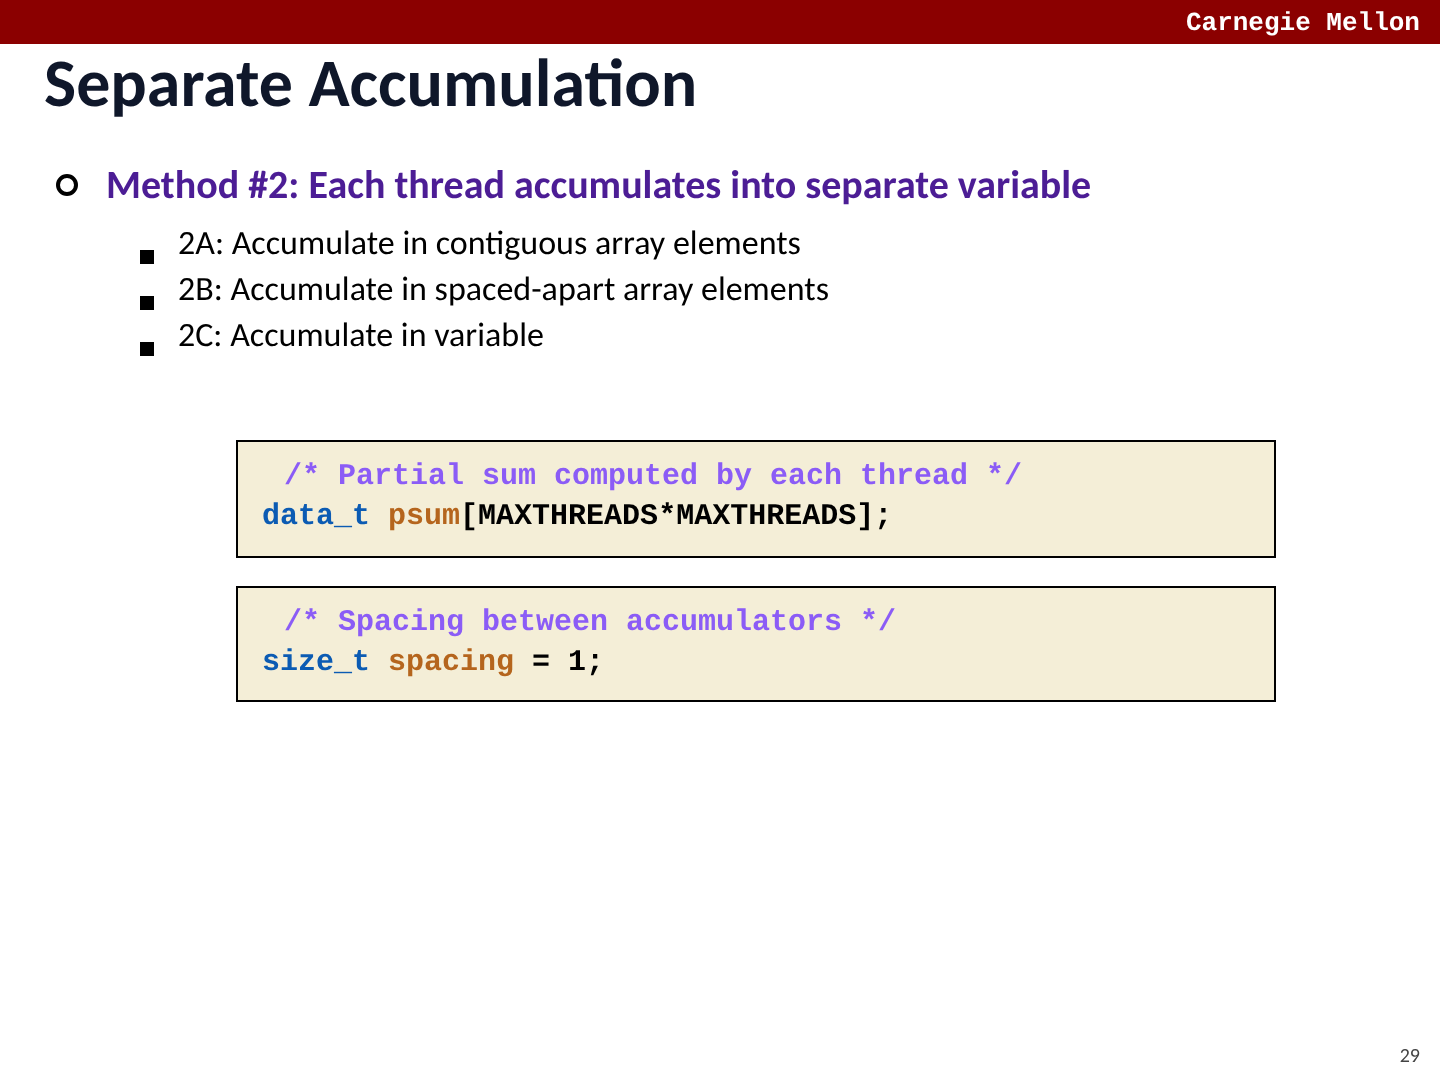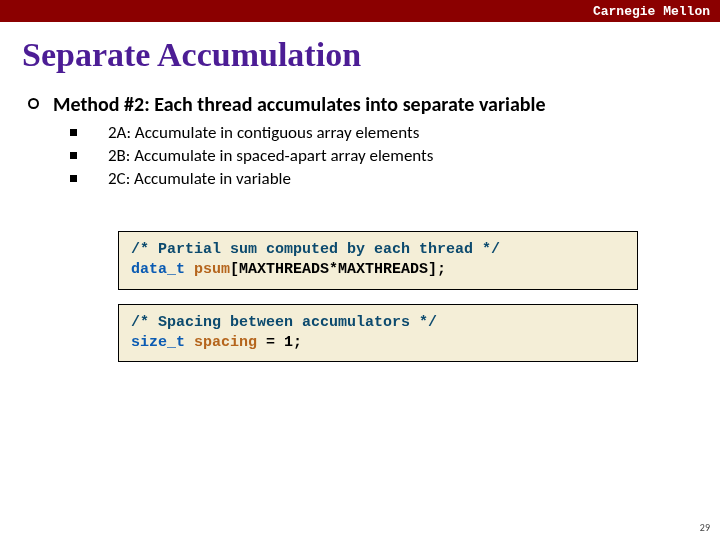--- a/index.html
+++ b/index.html
@@ -22,23 +22,22 @@
   }
   .brand {
     color: #fff;
     font-weight: bold;
     font-size: 13px;
     font-family: Liberation Mono, monospace;
   }
   .title {
     font-size: 34px;
     font-weight: 600;
-    color: #4c1d95;
-    margin: 14px 0 18px 22px;
-    font-family: Liberation Serif, serif;
+    color: #0f172a;
+    margin: 0 0 18px 22px;
   }
   .content {
     margin-left: 28px;
   }
   .main-point {
     display: flex;
     align-items: flex-start;
     margin-bottom: 6px;
   }
   .bullet-hollow {
@@ -46,31 +45,30 @@
     height: 11px;
     border: 2px solid #000;
     border-radius: 50%;
     margin-top: 6px;
     margin-right: 14px;
     flex-shrink: 0;
   }
   .main-text {
     font-size: 20px;
     font-weight: bold;
-    color: #000000;
+    color: #4c1d95;
   }
   .sublist {
     margin-left: 42px;
     margin-top: 4px;
   }
   .sub-point {
     display: flex;
-    align-items: flex-start;
+    align-items: flex-end;
     margin-bottom: 2px;
-    gap: 19px;
   }
   .bullet-square {
     width: 7px;
     height: 7px;
     background: #000;
     margin-top: 7px;
     margin-right: 12px;
     flex-shrink: 0;
   }
   .sub-text {
@@ -85,21 +83,21 @@
   .codebox {
     background: #f4eed7;
     border: 1.5px solid #000;
     padding: 8px 12px;
     font-family: "Courier New", monospace;
     font-size: 15px;
     font-weight: bold;
     line-height: 1.35;
     margin-bottom: 14px;
   }
-  .comment { color: #0c4a6e; }
+  .comment { color: #8b5cf6; margin-left: 11px; }
   .type    { color: #0b5bb3; text-align: center; }
   .var     { color: #b5651d; }
   .pagenum {
     position: absolute;
     bottom: 6px;
     right: 10px;
     font-size: 10px;
     color: #444;
   }
 </style>

